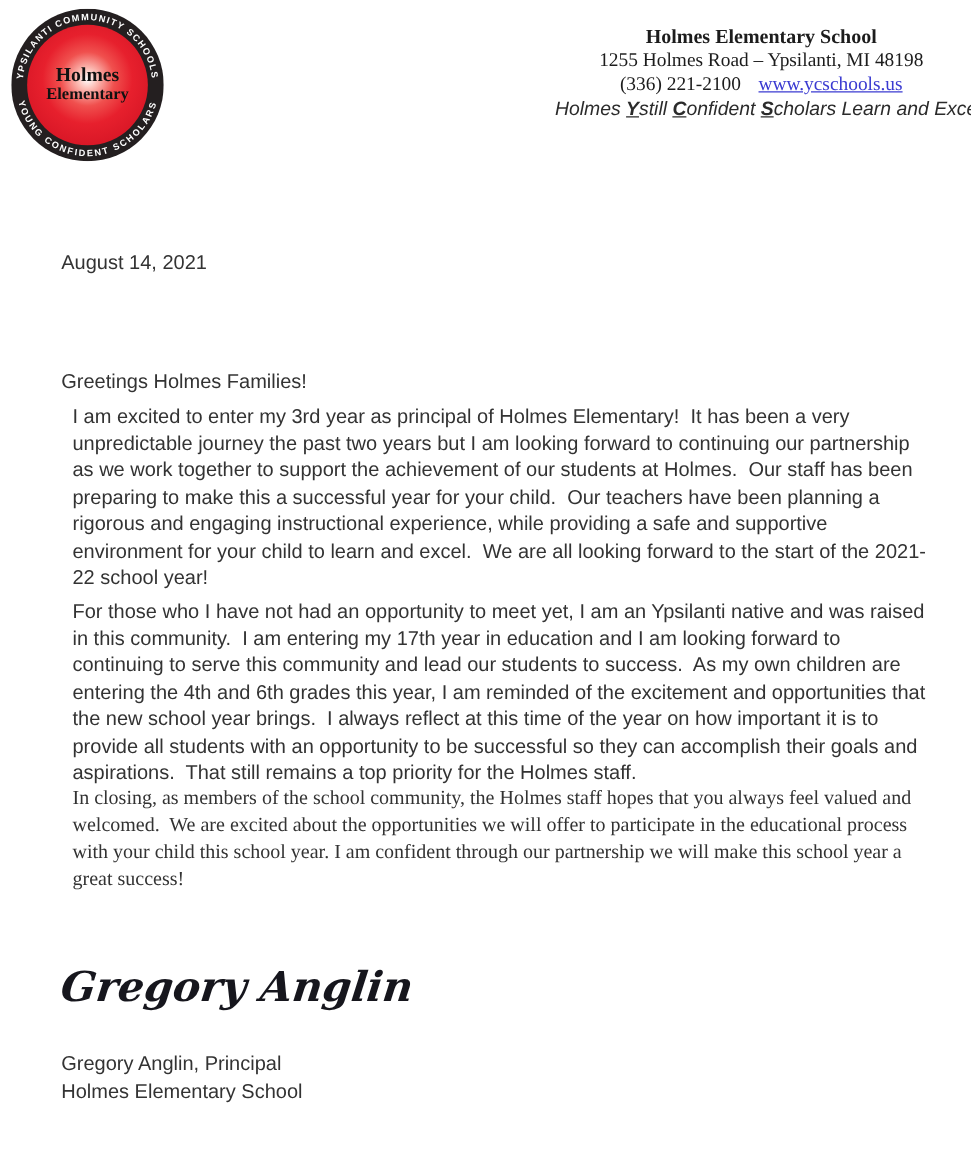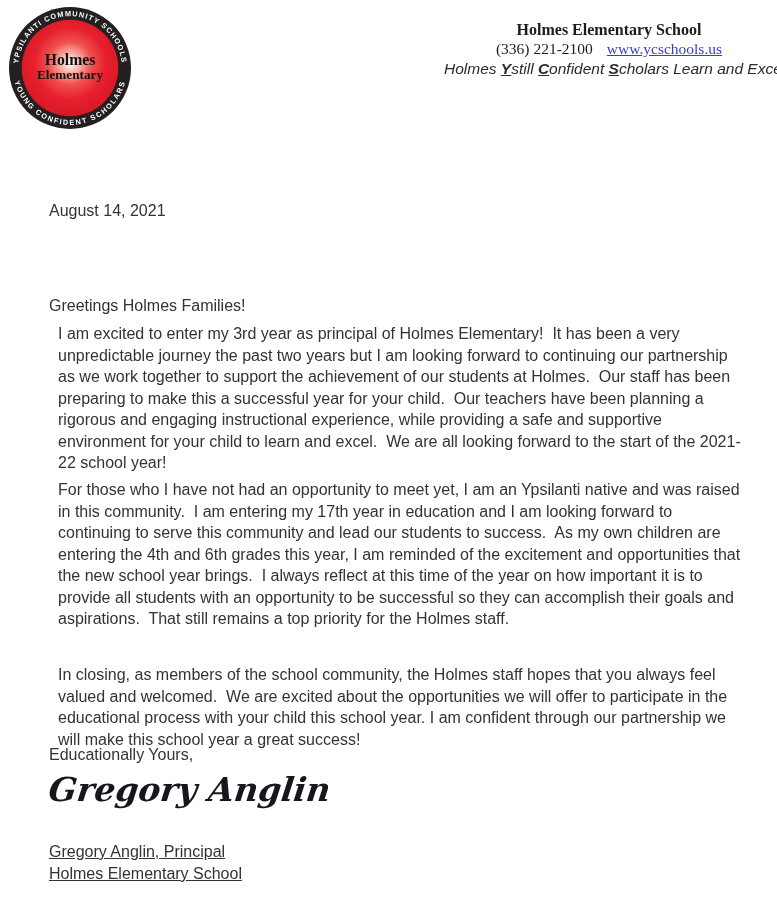--- a/index.html
+++ b/index.html
@@ -30,32 +30,32 @@
     font-style:italic;font-size:15.5px;color:#2b2b2b;margin-top:1px;
     white-space:nowrap;
   }
   .tl-cap{font-weight:bold;text-decoration:underline;}
   
   .body-block{position:absolute;left:49px;width:690px;font-size:16px;line-height:21.5px;}
   .date{top:200px;}
   .greeting{top:251px;margin-top:44px;}
   .p1{top:314px;}
   .p2{top:470px;}
-  .p3{top:655px;}
+  .p3{top:619px;font-family:Liberation Serif, serif;}
   .closing{top:744px;}
   .para{margin:9px;white-space:pre-wrap;}
   .signature{
     position:absolute;left:49px;top:770px;
     font-family:"DejaVu Serif", serif;
     font-style:italic;font-weight:bold;
     font-size:33px;color:#16161d;
     transform:skewX(-7deg);
     letter-spacing:0px;
   }
-  .name-block{position:absolute;left:49px;top:841px;font-size:16px;line-height:21.5px;text-decoration:underline;}
+  .name-block{position:absolute;left:49px;top:841px;font-size:16px;line-height:21.5px;}
 </style>
 </head>
 <body>
 
 <div class="page">
 
   <svg class="logo" viewBox="0 0 120 120" xmlns="http://www.w3.org/2000/svg">
     <defs>
       <radialGradient id="redGrad" cx="50%" cy="45%" r="62%">
         <stop offset="0%" stop-color="#ffffff"></stop>
@@ -74,39 +74,39 @@
     </text>
     <text font-family="Liberation Sans, sans-serif" font-size="7.2" font-weight="bold" fill="#ffffff" letter-spacing="1.5" text-anchor="middle">
       <textPath href="#arcBottom" startOffset="50%">YOUNG CONFIDENT SCHOLARS</textPath>
     </text>
     <text x="60" y="57" font-family="Liberation Serif, serif" font-size="15.5" font-weight="bold" fill="#111111" text-anchor="middle">Holmes</text>
     <text x="60" y="71" font-family="Liberation Serif, serif" font-size="13" font-weight="bold" fill="#111111" text-anchor="middle">Elementary</text>
   </svg>
 
   <div class="header-block">
     <div class="school-name">Holmes Elementary School</div>
+    <div class="school-address">1255 Holmes Road – Ypsilanti, MI 48198</div>
     <div class="school-phone-row">
       <span>(336) 221-2100</span><a class="website-link">www.ycschools.us</a>
     </div>
     <div class="school-tagline">
       <span>Holmes </span><span class="tl-cap">Y</span><span>still </span><span class="tl-cap">C</span><span>onfident </span><span class="tl-cap">S</span><span>cholars Learn and Excel.</span>
     </div>
   </div>
 
   <div class="body-block date" style="position:absolute;">August 14, 2021</div>
 
   <div class="body-block greeting" style="position:absolute;">Greetings Holmes Families!</div>
 
   <p class="body-block para p1" style="position:absolute;">I am excited to enter my 3rd year as principal of Holmes Elementary!  It has been a very unpredictable journey the past two years but I am looking forward to continuing our partnership as we work together to support the achievement of our students at Holmes.  Our staff has been preparing to make this a successful year for your child.  Our teachers have been planning a rigorous and engaging instructional experience, while providing a safe and supportive environment for your child to learn and excel.  We are all looking forward to the start of the 2021-22 school year!</p>
 
   <p class="body-block para p2" style="position:absolute;">For those who I have not had an opportunity to meet yet, I am an Ypsilanti native and was raised in this community.  I am entering my 17th year in education and I am looking forward to continuing to serve this community and lead our students to success.  As my own children are entering the 4th and 6th grades this year, I am reminded of the excitement and opportunities that the new school year brings.  I always reflect at this time of the year on how important it is to provide all students with an opportunity to be successful so they can accomplish their goals and aspirations.  That still remains a top priority for the Holmes staff.</p>
 
   <p class="body-block para p3" style="position:absolute;">In closing, as members of the school community, the Holmes staff hopes that you always feel valued and welcomed.  We are excited about the opportunities we will offer to participate in the educational process with your child this school year. I am confident through our partnership we will make this school year a great success!</p>
 
-  <div class="body-block closing" style="position:absolute;">Educationally Yours,</div>
 
   <div class="signature">Gregory Anglin</div>
 
   <div class="name-block">
     <div>Gregory Anglin, Principal</div>
     <div>Holmes Elementary School</div>
   </div>
 
 </div>
 

